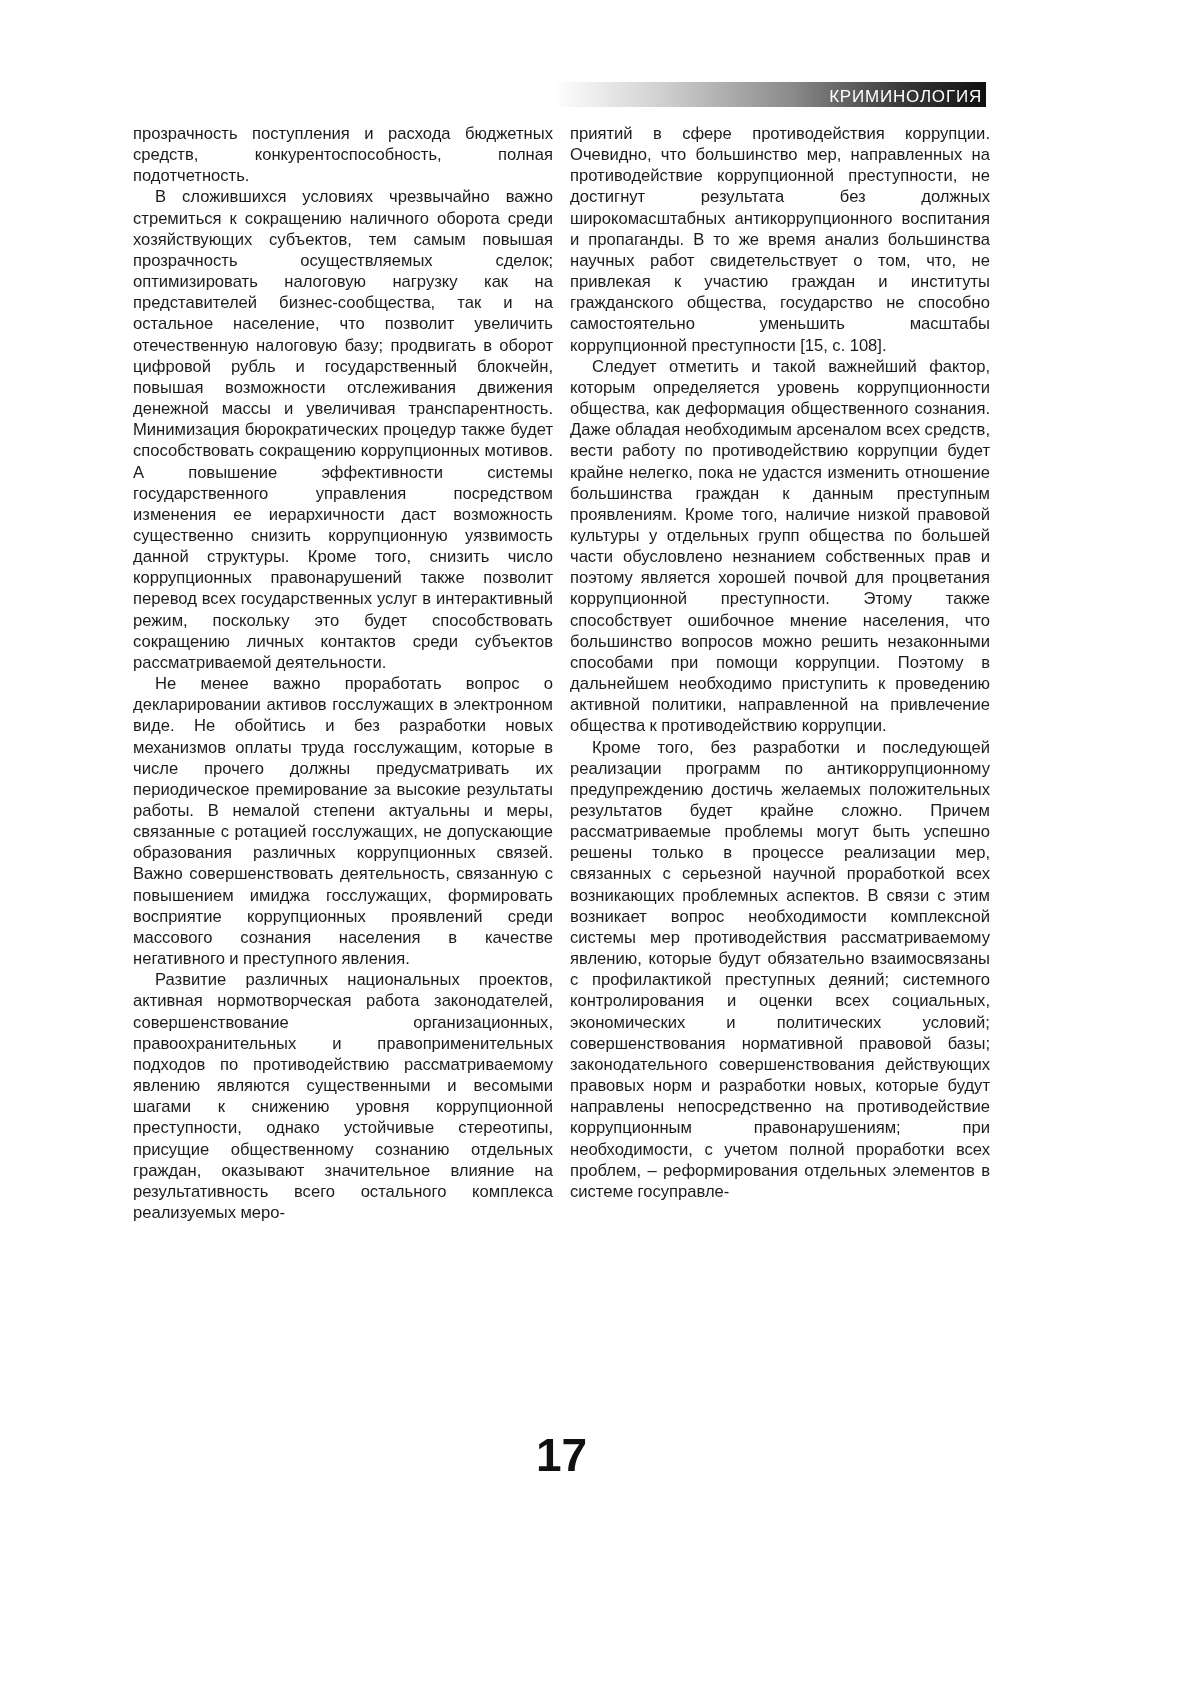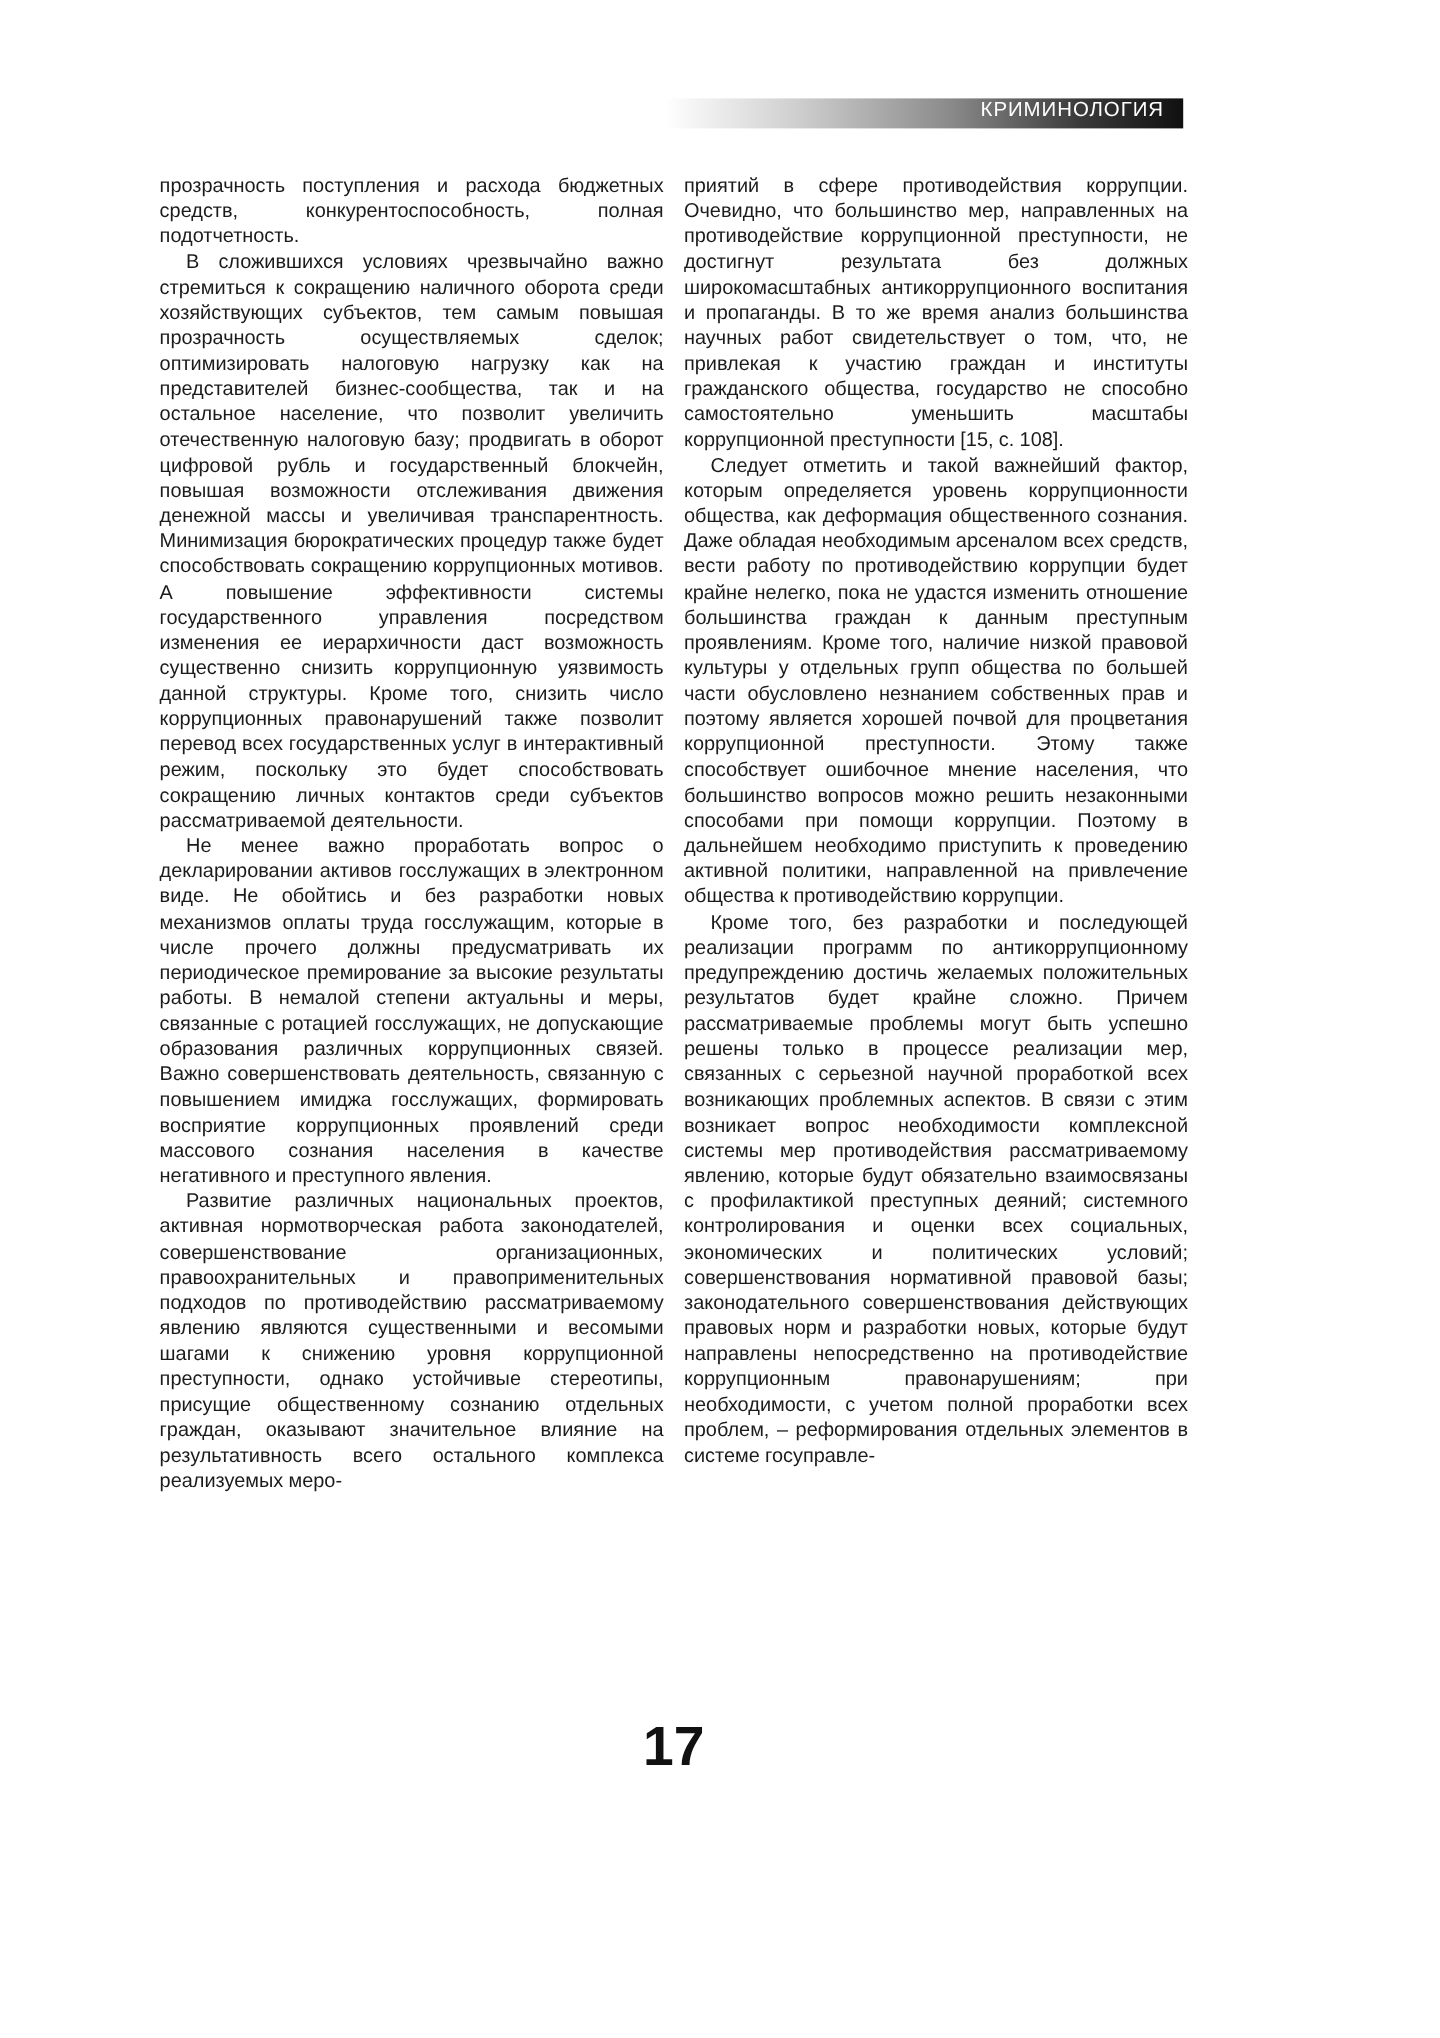--- a/index.html
+++ b/index.html
@@ -14,38 +14,37 @@
       overflow: hidden;
     }
     .header-bar {
       position: absolute;
       top: 82px;
       left: 556px;
       width: 430px;
       height: 25px;
       background: linear-gradient(to right, #fefefe 0%, #cfcfcf 25%, #8a8a8a 55%, #3a3a3a 80%, #101010 100%);
       display: flex;
-      align-items: flex-start;
+      align-items: flex-end;
       justify-content: flex-end;
-      padding-right: 16px;
+      padding-right: 4px;
     }
     .header-label {
       color: #ffffff;
       font-size: 17px;
       letter-spacing: 0.8px;
       white-space: nowrap;
     }
     .columns {
       position: absolute;
       top: 123px;
       left: 133px;
       width: 857px;
       display: flex;
       gap: 17px;
-      margin-top: 21px;
     }
     .col {
       width: 420px;
       font-size: 16.6px;
       line-height: 21.15px;
       text-align: justify;
       hyphens: auto;
       -webkit-hyphens: auto;
       word-spacing: -0.2px;
     }

